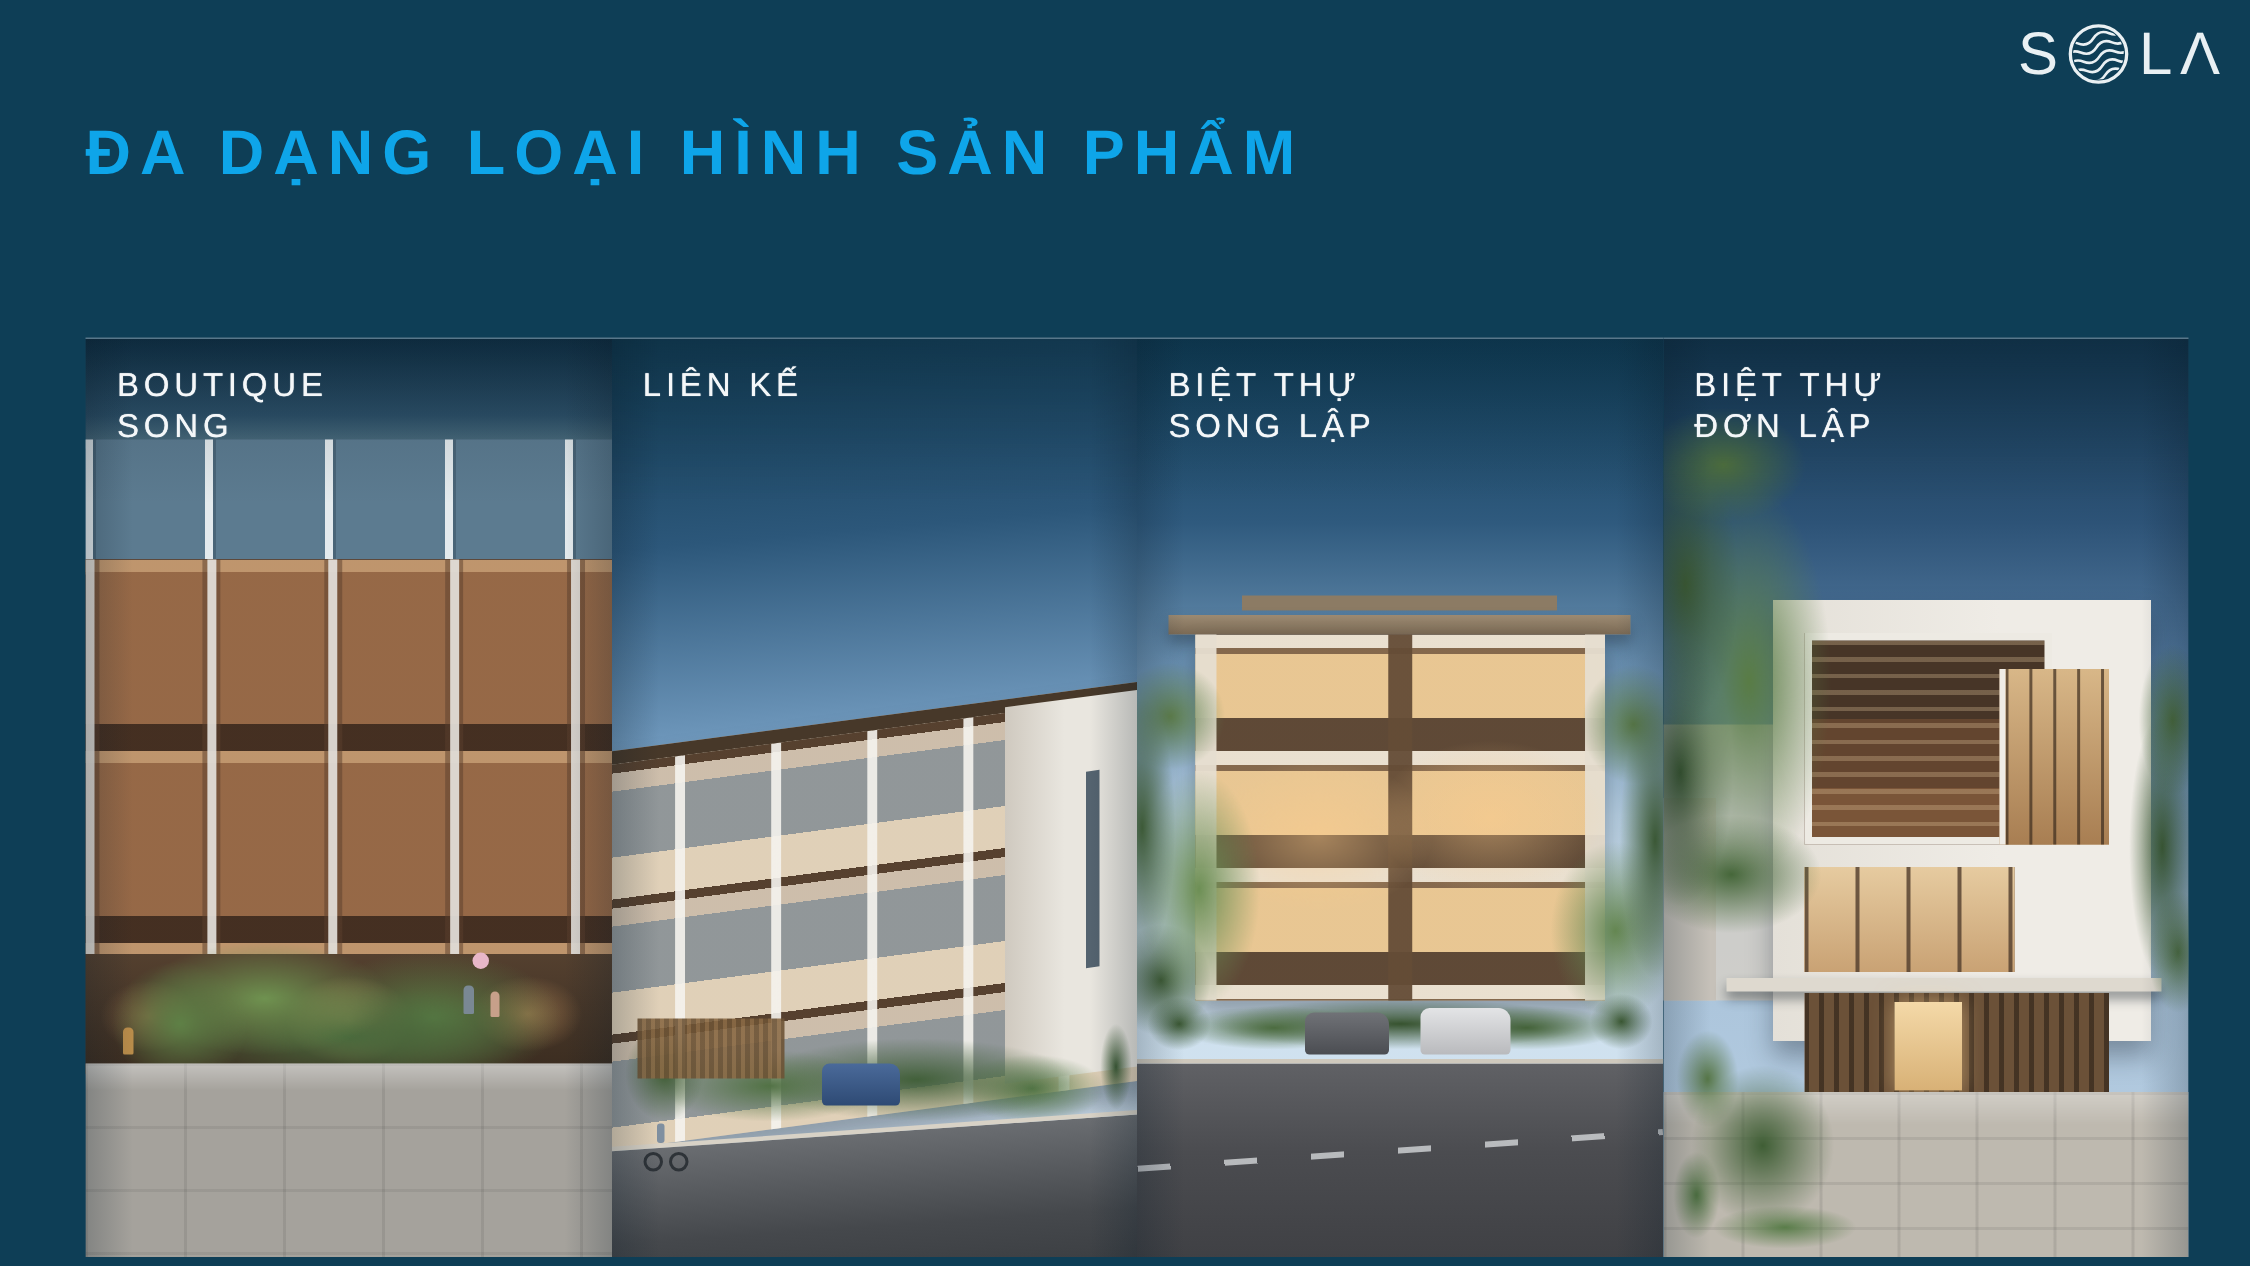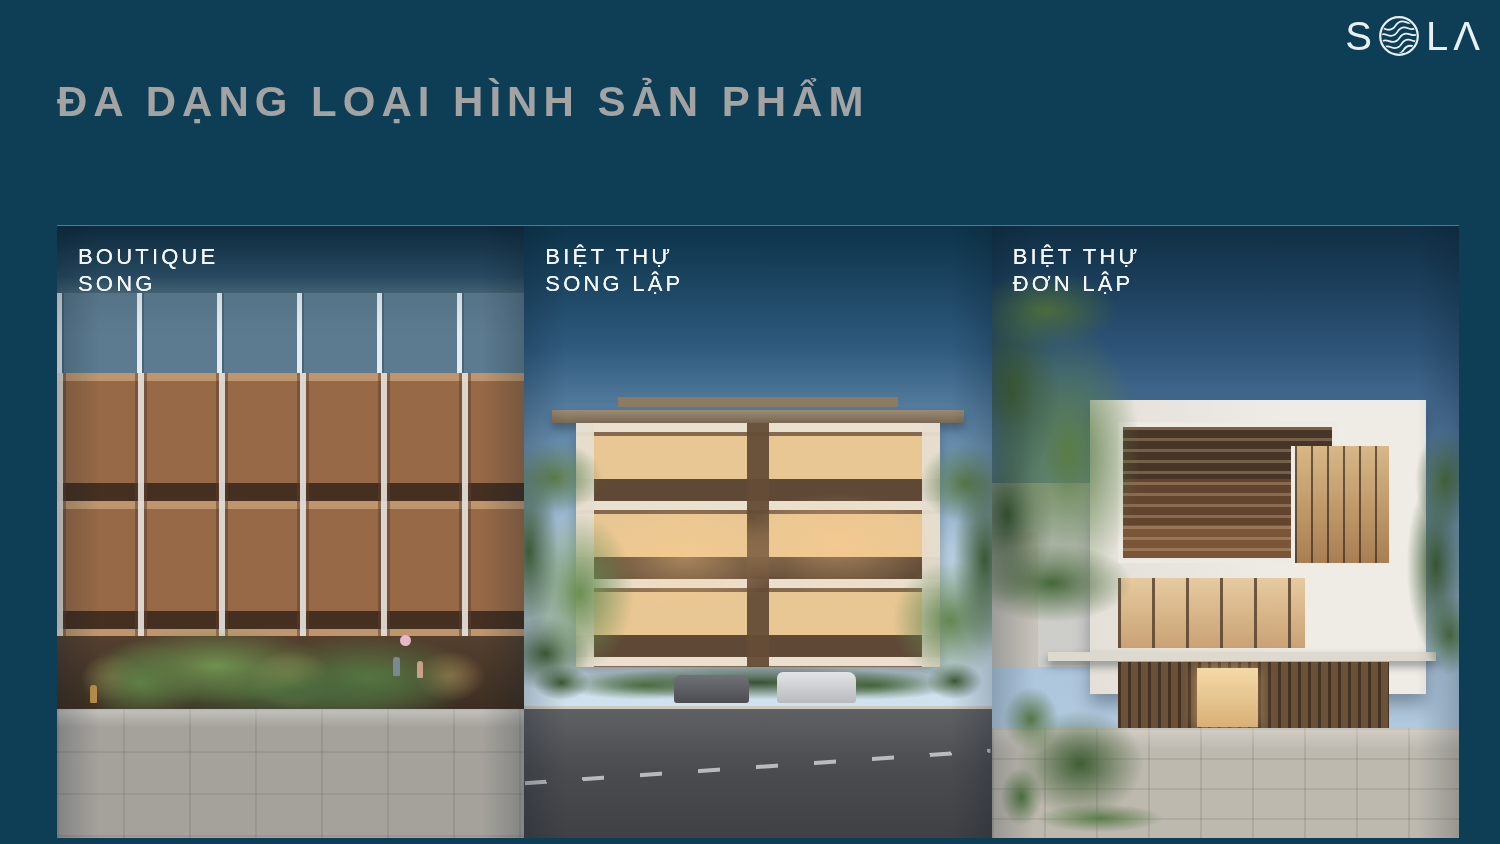--- a/index.html
+++ b/index.html
@@ -6,21 +6,21 @@
   body{width:1500px;height:844px;overflow:hidden;font-family:"Liberation Sans",sans-serif;}
   .slide{position:relative;width:1500px;height:844px;background:#0e3e56;}
 
   
   .logo{position:absolute;top:14px;right:20px;display:flex;align-items:center;gap:5px;
         color:#e9f0f3;font-size:40px;font-weight:300;line-height:1;}
   .logo .lg{letter-spacing:0;}
   .logo svg{display:block;width:44px;height:44px;}
 
   
-  .title{position:absolute;left:57px;top:78px;margin:0;color:#a3a3a3;font-size:42px;
+  .title{position:absolute;left:57px;top:78px;margin:0;color:#0ea5e9;font-size:42px;
          font-weight:bold;letter-spacing:6px;line-height:1.15;white-space:nowrap;}
 
   
   .cards{position:absolute;left:57px;top:225px;width:1402px;height:613px;display:flex;}
   .card{position:relative;flex:1 1 0;overflow:hidden;background:#123c53;
         border-top:1px solid rgba(220,230,240,.35);}
   .card .label{position:absolute;left:21px;top:17px;z-index:10;color:#f4f7f9;font-size:22px;
         letter-spacing:3.2px;line-height:1.24;font-weight:normal;text-shadow:0 0 .6px #f4f7f9;}
   .card .label span{display:block;}
   .layer{position:absolute;}
@@ -203,20 +203,41 @@
         <div class="fig c1-fig3"></div>
         <div class="c1-balloon"></div>
       </div>
       <div class="shade"></div>
       <figcaption class="label">
         <span>BOUTIQUE</span>
         <span>SONG</span>
       </figcaption>
     </figure>
 
+    <figure class="card" style="margin:0">
+      <div>
+        <div class="layer c2-sky"></div>
+        <div class="layer c2-bldg"></div>
+        <div class="layer c2-gable">
+          <div class="c2-gwin"></div>
+        </div>
+        <div class="layer c2-green"></div>
+        <div class="layer c2-fence"></div>
+        <div class="layer c2-street"></div>
+        <div class="layer c2-car"></div>
+        <div class="c2-wheel c2-w1"></div>
+        <div class="c2-wheel c2-w2"></div>
+        <div class="c2-rider"></div>
+      </div>
+      <div class="shade"></div>
+      <figcaption class="label">
+        <span>LIÊN KẾ</span>
+        <span></span>
+      </figcaption>
+    </figure>
 
     <figure class="card" style="margin:0">
       <div>
         <div class="layer c3-sky"></div>
         <div class="layer c3-roof2"></div>
         <div class="layer c3-roof"></div>
         <div class="layer c3-bldg"></div>
         <div class="layer c3-glow"></div>
         <div class="layer c3-treel"></div>
         <div class="layer c3-treer"></div>

